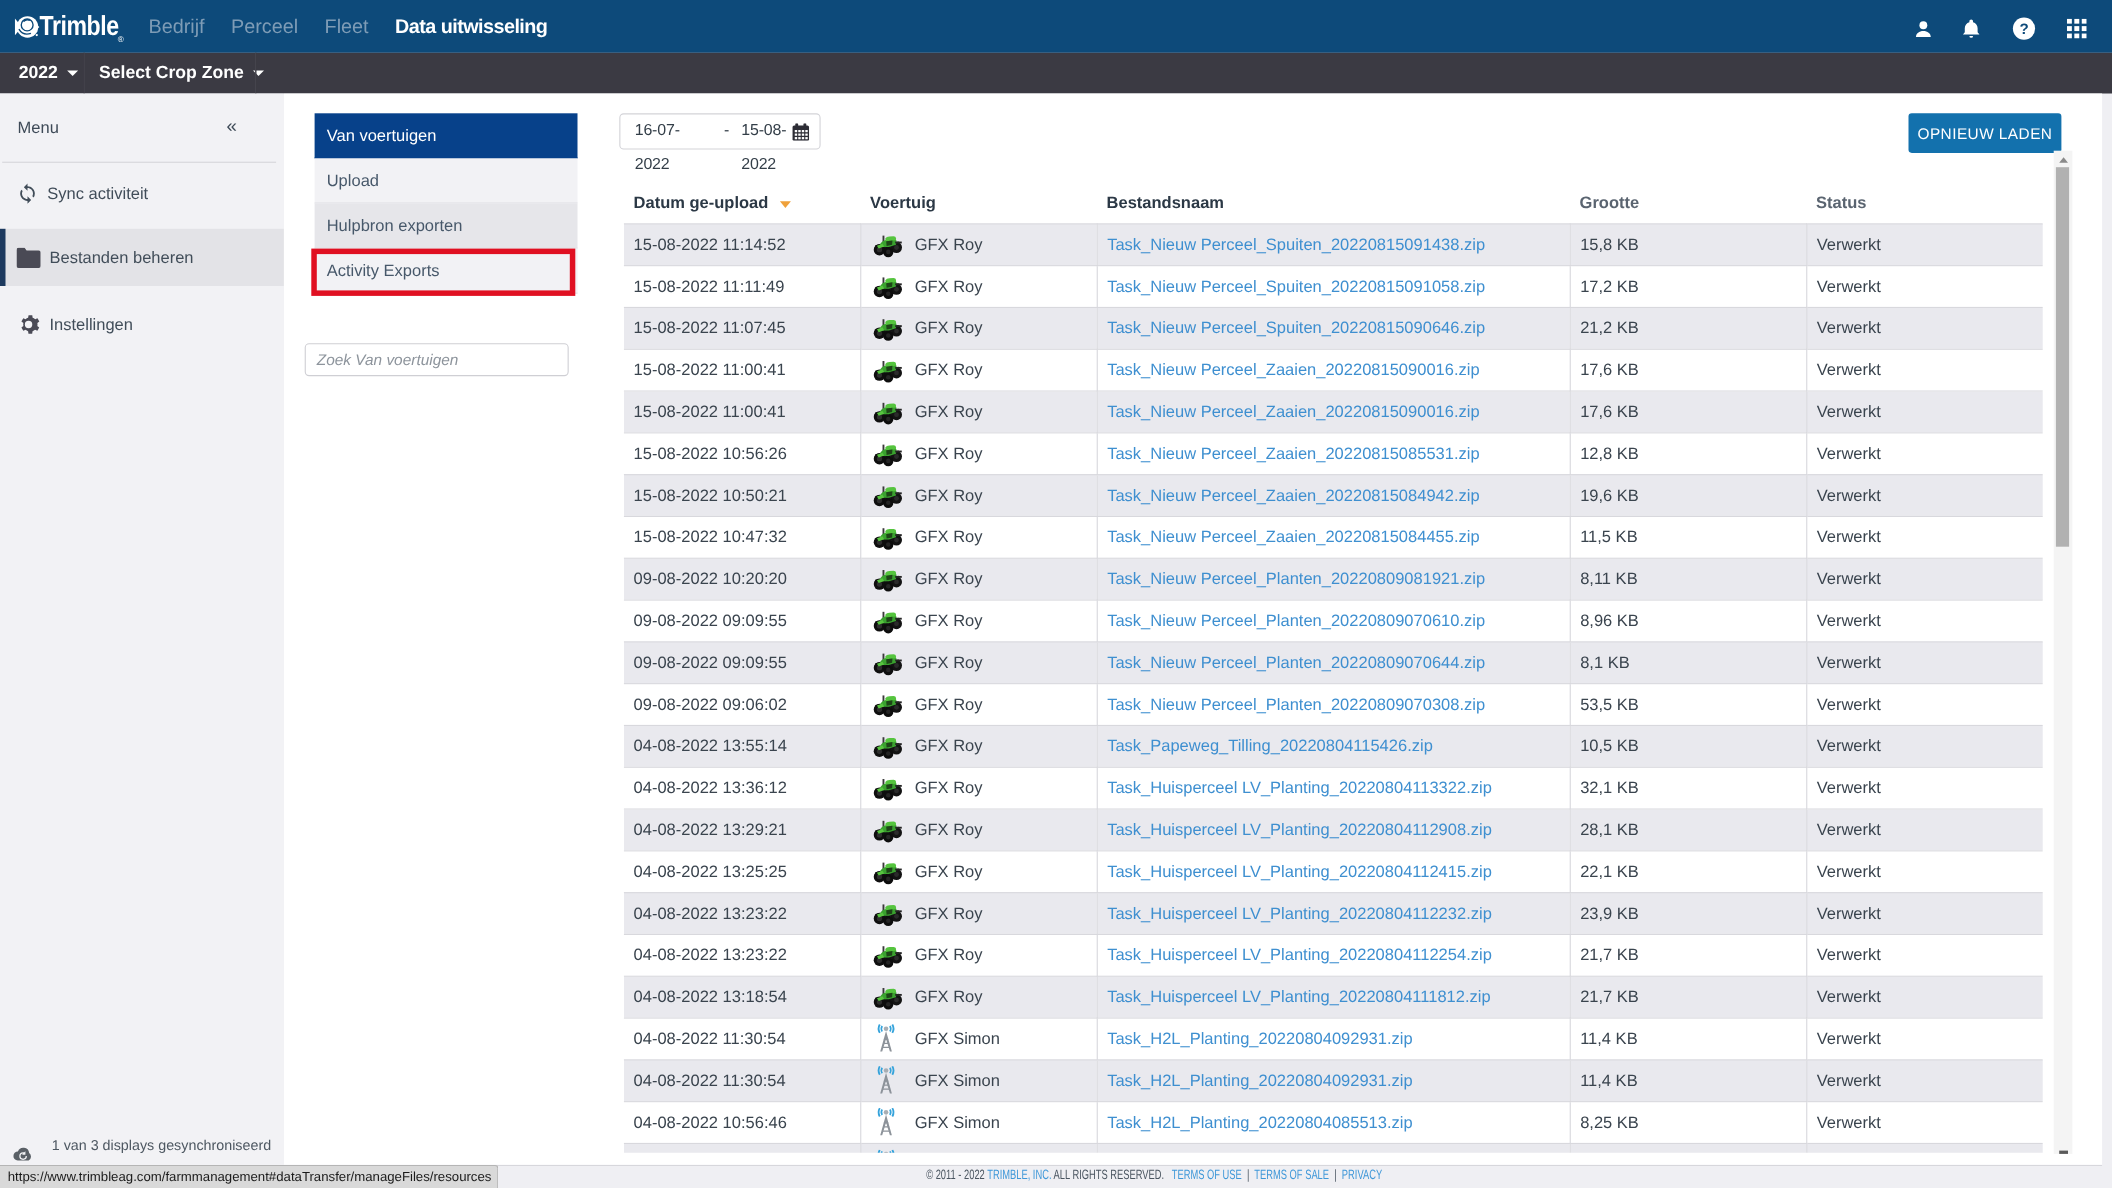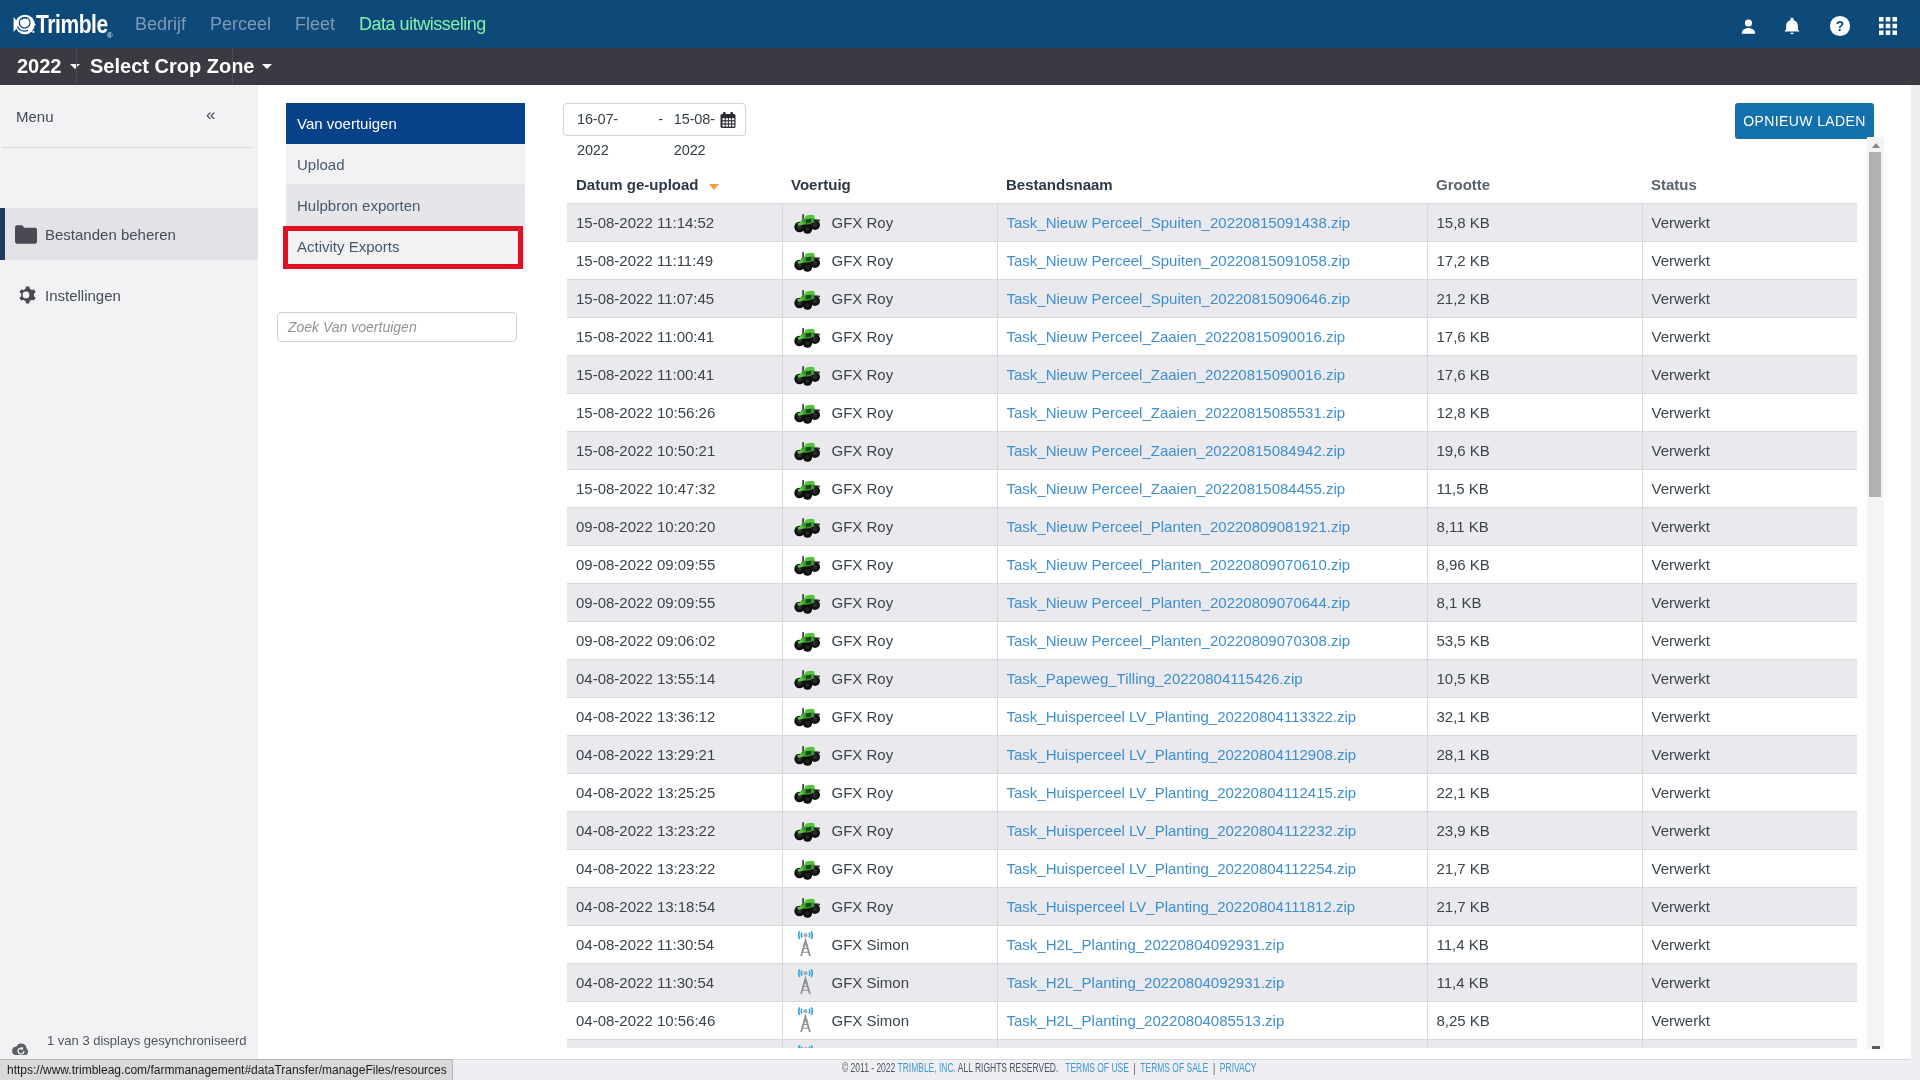--- a/index.html
+++ b/index.html
@@ -3,26 +3,26 @@
 <meta charset="utf-8">
 <style>
 * { margin:0; padding:0; box-sizing:border-box; }
 html,body { width:1920px; height:1080px; overflow:hidden; font-family:"Liberation Sans", sans-serif; background:#efeff3; }
 
 
 #navbar { position:absolute; left:0; top:0; width:1920px; height:48px; background:#0d4a7a; }
 #logo { position:absolute; left:13px; top:7px; height:34px; display:flex; align-items:center; color:#fff; }
 #logo .word { font-size:25px; font-weight:bold; letter-spacing:-0.5px; margin-left:0px; display:inline-block; transform:scaleX(0.84); transform-origin:0 50%; }
 #navlinks { position:absolute; left:135px; top:0; height:48px; display:flex; align-items:center; gap:24px; font-size:18px; color:#7e9cb6;text-align:right; }
-#navlinks .active { color:#86efac; font-weight:400; letter-spacing:-0.5px; }
+#navlinks .active { color:#ffffff; font-weight:700; letter-spacing:-0.5px; }
 #navicons .ic { position:absolute; top:2px; width:48px; height:48px; display:flex; align-items:center; justify-content:center; }
 
 
 #subbar { position:absolute; left:0; top:48px; width:1920px; height:37px; background:#3b3a43; color:#fff; }
-#subbar .item { position:absolute; top:0; height:37px; display:flex; align-items:center; font-size:20px; font-weight:600; }
+#subbar .item { position:absolute; top:0; height:37px; display:flex; align-items:center; font-size:16px; font-weight:600; }
 #subbar .sep { position:absolute; top:0; width:1px; height:37px; background:#26252c; border-right:1px solid #4d4c55; }
 .caret { display:inline-block; width:0; height:0; border-left:5px solid transparent; border-right:5px solid transparent; border-top:5px solid #fff; margin-left:8px; }
 
 
 #sidebar { position:absolute; left:0; top:85px; width:258px; height:995px; background:#f2f2f5; }
 #sidebar .hdr { position:absolute; left:16px; top:23px; font-size:15px; color:#3e4a57; }
 #sidebar .coll { position:absolute; left:206px; top:20px; font-size:17px; color:#3e4a57; letter-spacing:-2px;}
 #sidebar .divider { position:absolute; left:2px; top:62px; width:249px; height:1px; background:#d5d5da; }
 .sideitem { position:absolute; left:0; width:258px; height:52px; display:flex; align-items:center; color:#414d59; font-size:15px; }
 .sideitem svg { margin-left:15px; }
@@ -146,20 +146,26 @@
   <div class="item" style="left:90px;">Select Crop Zone<span class="caret"></span></div>
   <div class="sep" style="left:232px;"></div>
 </div>
 
 <div id="mainpanel"></div>
 
 <div id="sidebar">
   <div class="hdr">Menu</div>
   <div class="coll">«</div>
   <div class="divider"></div>
+  <div class="sideitem" style="top:65px;">
+    <svg width="20" height="20" viewBox="0 0 24 24" fill="#414d59">
+        <path d="M12 4V1L8 5l4 4V6c3.31 0 6 2.69 6 6 0 1.01-.25 1.97-.7 2.8l1.46 1.46A7.93 7.93 0 0 0 20 12c0-4.42-3.58-8-8-8zm0 14c-3.31 0-6-2.69-6-6 0-1.01.25-1.97.7-2.8L5.24 7.74A7.93 7.93 0 0 0 4 12c0 4.42 3.58 8 8 8v3l4-4-4-4v3z"></path>
+      </svg>
+    <span>Sync activiteit</span>
+  </div>
   <div class="sideitem sel" style="top:123px;">
     <svg width="22" height="19" viewBox="0 0 24 20" fill="#4a4a55">
         <path d="M0 2 Q0 0 2 0 L8 0 L10 2.5 L22 2.5 Q24 2.5 24 4.5 L24 18 Q24 20 22 20 L2 20 Q0 20 0 18 Z"></path>
       </svg>
     <span>Bestanden beheren</span>
   </div>
   <div class="sideitem" style="top:184px;">
     <svg width="22" height="22" viewBox="0 0 24 24" fill="#4a4a55">
         <path d="M12 8a4 4 0 1 0 0 8 4 4 0 0 0 0-8zm9.4 5.6l2.1 1.6-2 3.5-2.5-1a8 8 0 0 1-2.7 1.6l-.4 2.7h-4l-.4-2.7a8 8 0 0 1-2.7-1.6l-2.5 1-2-3.5 2.1-1.6a8 8 0 0 1 0-3.2L4.3 8.8l2-3.5 2.5 1a8 8 0 0 1 2.7-1.6L12 2h4l.4 2.7a8 8 0 0 1 2.7 1.6l2.5-1 2 3.5-2.1 1.6a8 8 0 0 1 0 3.2z" transform="scale(0.92) translate(1 1)"></path>
       </svg>

